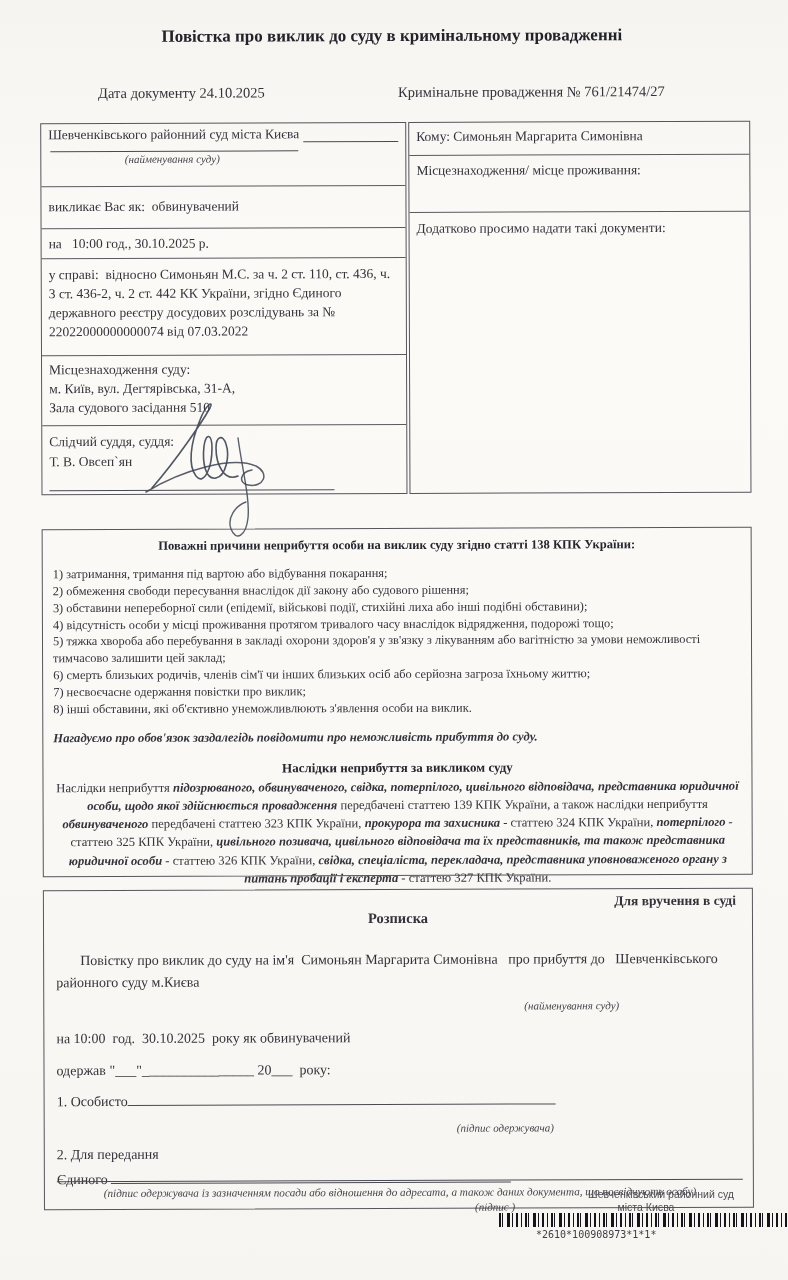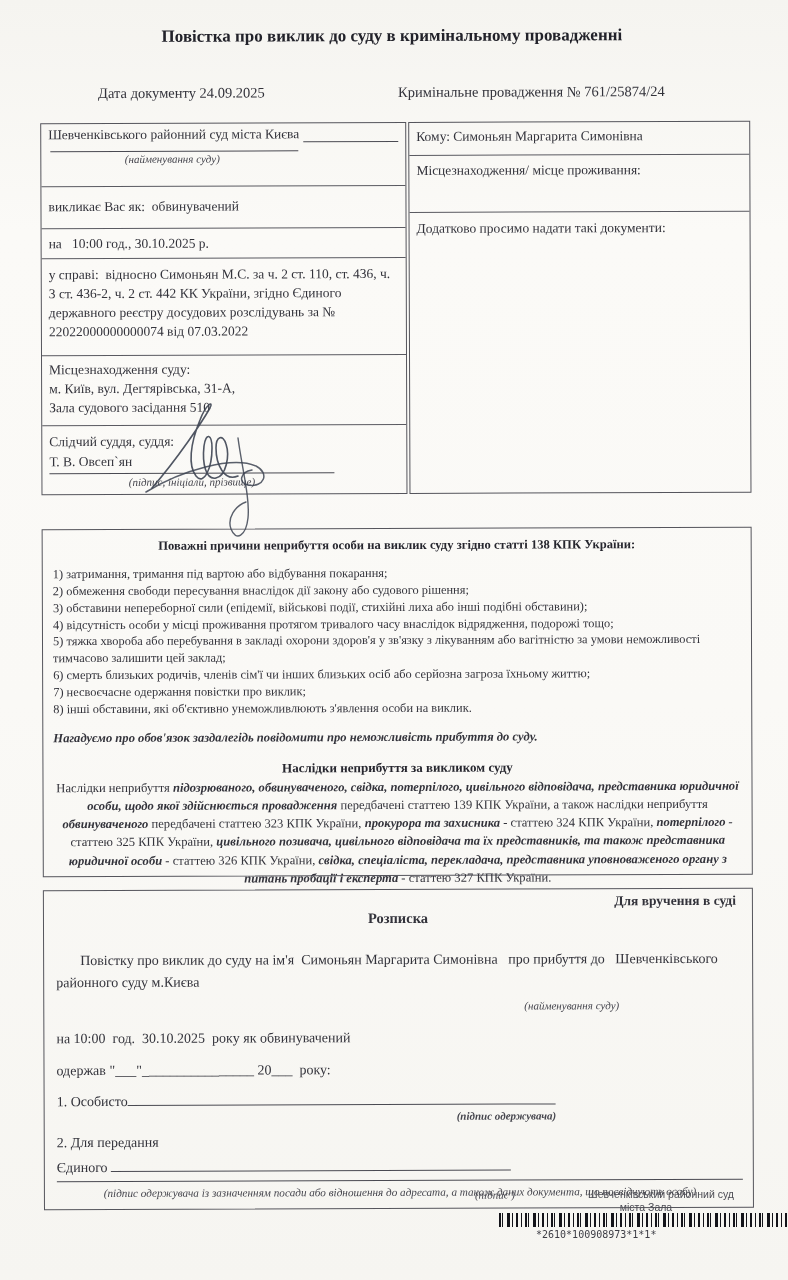--- a/index.html
+++ b/index.html
@@ -47,21 +47,21 @@
   .cons-par .bi{font-weight:bold;font-style:italic;}
   .receipt{position:relative;margin:13px 36px 0 42px;height:320px;border:1px solid #55555c;box-sizing:border-box;padding:4px 12px 0;font-size:14px;}
   .corner{text-align:right;font-weight:bold;font-size:13.5px;padding-right:4px;}
   .rec-head{text-align:center;font-weight:bold;font-size:14.5px;margin-top:0px;}
   .rec-body{margin-top:22px;text-indent:24px;line-height:1.55;}
   .rec-courtcap{margin-left:468px;margin-top:8px;}
   .rec-when{margin-top:18px;}
   .rec-received{margin-top:16px;}
   .rec-line{display:inline-block;border-bottom:1px solid #4a4a52;height:14px;vertical-align:baseline;}
   .rec-personally{margin-top:12px;}
-  .rec-signcap1{margin-left:400px;margin-top:1px;font-weight:bold;}
+  .rec-signcap1{margin-left:400px;margin-top:13px;}
   .rec-transfer{margin-top:12px;}
   .rec-secretary{margin-top:6px;}
   .rec-signcap2{margin-left:418px;margin-top:14px;}
   .rec-bottom{position:absolute;left:12px;right:10px;bottom:8px;border-top:1px solid #4a4a52;padding-top:3px;text-align:center;}
   .rec-bottom .cap{font-size:11.2px;}
   .stamp{position:absolute;font-family:Liberation Sans, sans-serif;color:#4c4c54;}
   .stamp1{left:538px;top:1188px;width:246px;text-align:center;font-size:10.5px;}
   .stamp2{left:538px;top:1201px;width:216px;text-align:center;font-size:10.5px;}
   .barcode{position:absolute;left:499px;top:1213px;width:288px;height:14px;
     background:repeating-linear-gradient(90deg,#14141a 0 2px,transparent 2px 3px,#14141a 3px 4px,transparent 4px 8px,#14141a 8px 11px,transparent 11px 13px,#14141a 13px 14px,transparent 14px 17px,#14141a 17px 19px,transparent 19px 22px,#14141a 22px 23px,transparent 23px 26px);}
@@ -70,22 +70,22 @@
 </style>
 </head>
 <body>
 
 <div class="page">
   <div class="tilt">
 
     <div class="title">Повістка про виклик до суду в кримінальному провадженні</div>
 
     <div class="meta">
-      <span class="date">Дата документу 24.09.2025</span>
-      <span class="case">Кримінальне провадження №  761/25874/24</span>
+      <span class="date">Дата документу 24.10.2025</span>
+      <span class="case">Кримінальне провадження №  761/21474/27</span>
     </div>
 
     <div class="boxes">
 
       <div class="box lbox">
         <div class="sec sec1">
           <div class="nameline">
             <span>Шевченківського районний суд міста Києва</span>
             <span class="grow"></span>
           </div>
@@ -97,21 +97,20 @@
         <div class="sec sec4 pre">у справі:  відносно Симоньян М.С. за ч. 2 ст. 110, ст. 436, ч. 3 ст. 436-2, ч. 2 ст. 442 КК України, згідно Єдиного державного реєстру досудових розслідувань за № 22022000000000074 від 07.03.2022</div>
         <div class="sec sec5">
           <div>Місцезнаходження суду:</div>
           <div>м. Київ, вул. Дегтярівська, 31-А,</div>
           <div>Зала судового засідання 510</div>
         </div>
         <div class="sec sec6">
           <div>Слідчий суддя, суддя:</div>
           <div>Т. В. Овсеп`ян</div>
           <div class="sigline"></div>
-          <div class="cap sigcap">(підпис, ініціали, прізвище)</div>
         </div>
       </div>
 
       <div class="box rbox">
         <div class="sec r1">Кому: Симоньян Маргарита Симонівна</div>
         <div class="sec r2">Місцезнаходження/ місце проживання:</div>
         <div class="sec r3">Додатково просимо надати такі документи:</div>
       </div>
 
     </div>
@@ -150,21 +149,21 @@
       </div>
       <div class="rec-signcap2 cap">(підпис )</div>
       <div class="rec-bottom">
         <span class="cap">(підпис одержувача із зазначенням посади або відношення до адресата, а також даних документа, що посвідчують особу)</span>
       </div>
     </div>
 
   </div>
 
   <div class="stamp stamp1">Шевченківський районний суд</div>
-  <div class="stamp stamp2">міста Зала</div>
+  <div class="stamp stamp2">міста Києва</div>
   <div class="barcode"></div>
   <div class="barcode-text">*2610*100908973*1*1*</div>
 
   <svg class="sig" viewBox="0 0 175 152" fill="none">
     <path d="M12 92 C38 62 62 26 70 12 C74 4 66 8 60 24 C50 48 48 70 56 80 C64 90 72 72 72 52 C72 38 66 36 64 50 C62 68 66 84 76 82 C86 80 90 60 86 48 C83 38 76 40 76 52 C76 68 84 86 98 80" stroke="#3d4452" stroke-width="1.6" stroke-linecap="round" opacity="0.9"></path>
     <path d="M6 96 C42 74 92 60 116 70 C130 77 124 92 108 89 C98 87 100 76 112 74" stroke="#3d4452" stroke-width="1.5" stroke-linecap="round" opacity="0.85"></path>
     <path d="M98 42 C102 72 110 102 108 122 C106 140 96 146 91 133 C87 122 95 110 106 106" stroke="#3d4452" stroke-width="1.4" stroke-linecap="round" opacity="0.85"></path>
   </svg>
 </div>
 

